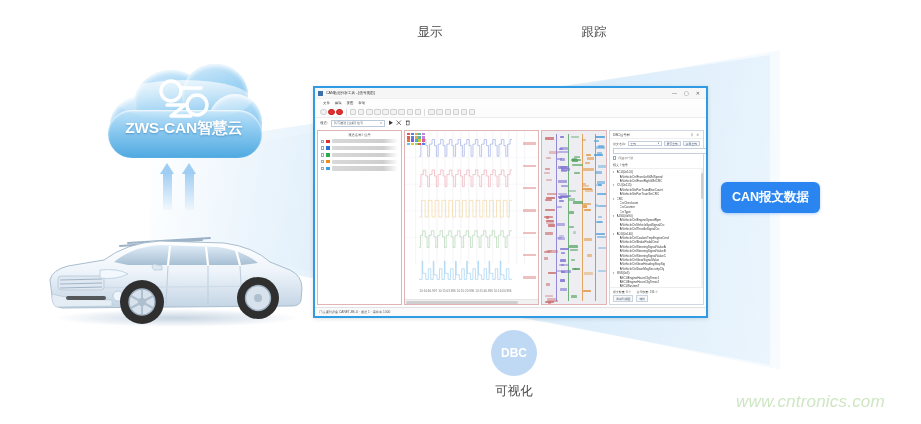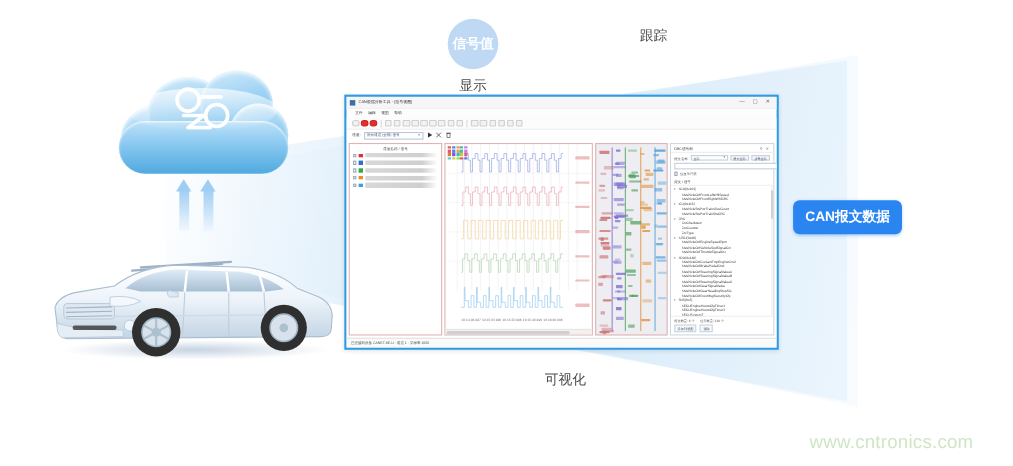--- a/index.html
+++ b/index.html
@@ -90,21 +90,21 @@
   #can-pill {
     position:absolute; left:721px; top:182px;
     background:#2a85f0; color:#fff; border-radius:6px;
     padding:7px 11px; font-size:12.5px; font-weight:bold;
     box-shadow:0 1px 3px rgba(42,133,240,.35);
   }
 
   
   #watermark {
     position:absolute; left:736px; top:392px;
-    color:#cfe6c4; font-size:17px; letter-spacing:.2px;
+    color:#cfe6c4; font-size:17px; letter-spacing:.2px;font-style:italic;
   }
 
   
   #app-window {
     position:absolute; left:313px; top:86px; width:395px; height:232px;
     background:#fdfdfd; border:2px solid #2f9be4;
     box-shadow:0 1px 4px rgba(0,0,0,.12);
     display:flex; flex-direction:column; overflow:hidden;
   }
   
@@ -239,20 +239,21 @@
   <div class="cl-lobe" id="cl-c"></div>
   <div class="cl-lobe" id="cl-d"></div>
   <div id="cl-body"></div>
   <div id="cl-gloss"></div>
   <svg id="zws-mark" viewBox="0 0 68 40">
     <circle cx="20" cy="13" r="10" fill="none" stroke="#ffffff" stroke-width="3.4"></circle>
     <circle cx="46" cy="27" r="10" fill="none" stroke="#ffffff" stroke-width="3.4"></circle>
     <path d="M16 27 L34 27 L20 38 L40 38" fill="none" stroke="#ffffff" stroke-width="3.4" stroke-linecap="round" stroke-linejoin="round"></path>
     <path d="M30 10 L50 10" fill="none" stroke="#ffffff" stroke-width="3.4" stroke-linecap="round"></path>
   </svg>
+  <div id="cloud-label">ZWS-CAN智慧云</div>
 </div>
 
 <div id="arrows">
   <div class="up-arrow" id="ar1">
     <div class="head"></div>
       <div class="shaft"></div>
   </div>
   <div class="up-arrow" id="ar2">
     <div class="head"></div>
       <div class="shaft"></div>
@@ -314,27 +315,27 @@
       <circle cx="216" cy="80" r="21" fill="#2f2f2f"></circle>
       <circle cx="216" cy="80" r="12.5" fill="#d8e2ec" stroke="#9fb2c4" stroke-width="1.4"></circle>
       <circle cx="216" cy="80" r="4" fill="#aebfce"></circle>
     </g>
 
     <path d="M120 48 L112 46 Q108 48 112 52 L120 52 Z" fill="#dde8f2" stroke="#b4c6d6" stroke-width=".7"></path>
   </svg>
 </div>
 
 <div class="badge-group" id="badge-xinhaozhi">
-  <div class="badge-circle">信号值</div>
   <div class="badge-sub">显示</div>
 </div>
 <div class="badge-group" id="badge-xinhao">
   <div class="badge-sub">跟踪</div>
 </div>
 <div class="badge-group" id="badge-dbc">
+  <div class="badge-circle small-text">DBC</div>
   <div class="badge-sub">可视化</div>
 </div>
 
 <div id="can-pill">CAN报文数据</div>
 
 <div id="watermark">www.cntronics.com</div>
 
 <div id="app-window">
 
   <div id="titlebar">

